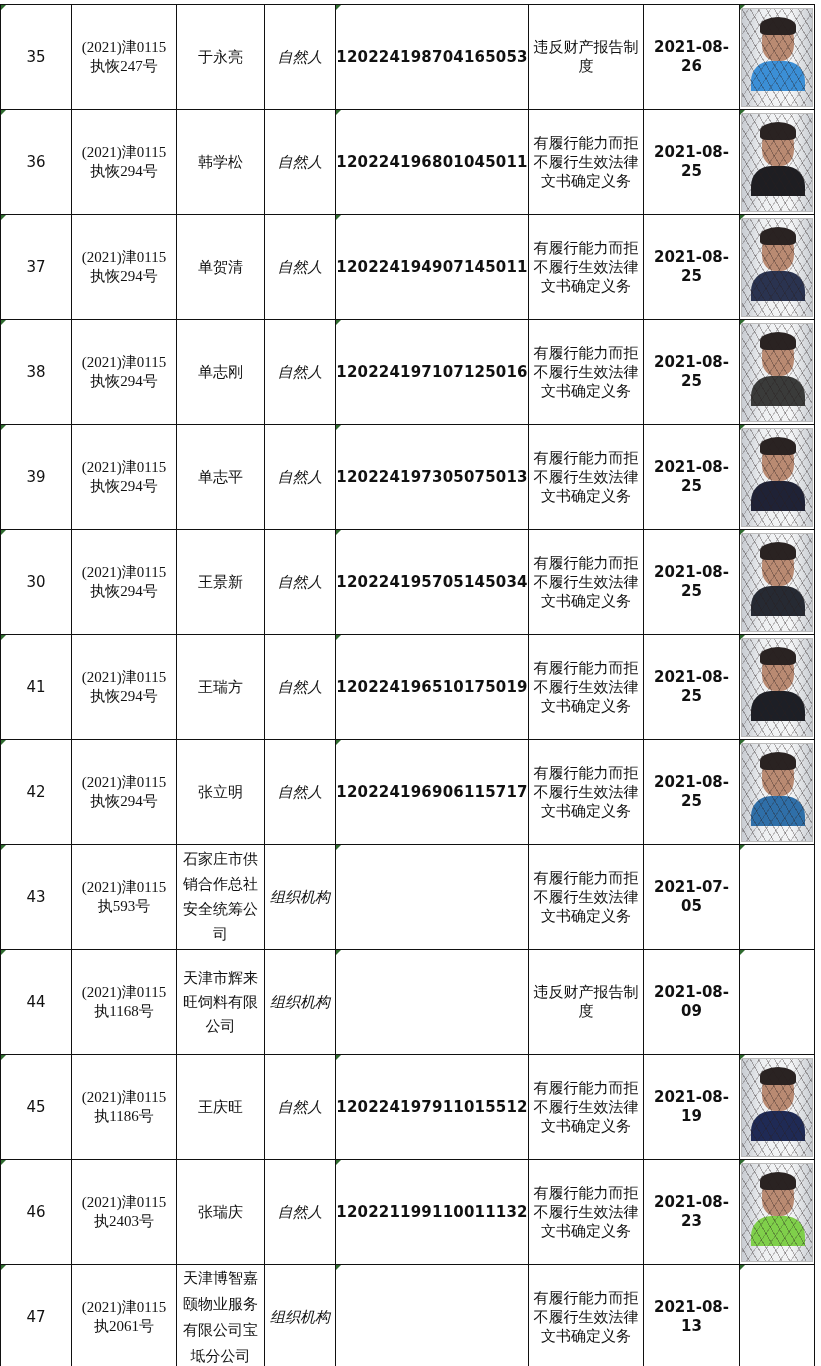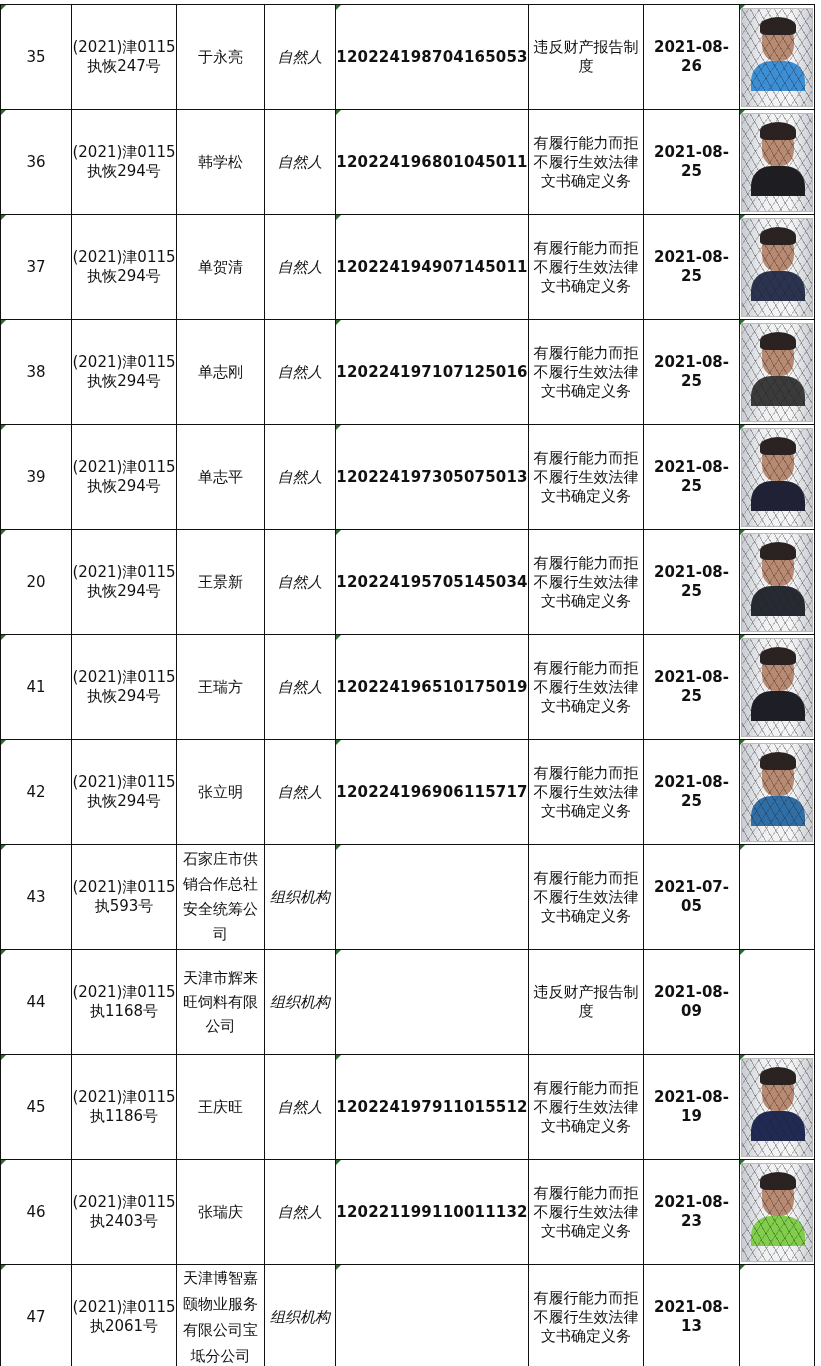--- a/index.html
+++ b/index.html
@@ -3,21 +3,21 @@
 <meta charset="utf-8">
 <style>
   html, body { margin: 0; padding: 0; background: #ffffff; }
   body { width: 821px; height: 1366px; overflow: hidden; position: relative;
          font-family: "DejaVu Sans", "Liberation Sans", sans-serif; color: #111; }
   table.sheet { border-collapse: collapse; table-layout: fixed; position: absolute; left: 0; top: 4px; }
   table.sheet td { border: 1.5px solid #111; padding: 0; text-align: center; vertical-align: middle;
                    font-size: 15px; line-height: 19px; position: relative; overflow: hidden; }
   table.sheet tr { height: 105px; }
   td.col-no { width: 70px; font-size: 15px; }
-  td.col-case { width: 104px; font-size: 14.5px; line-height: 19px; }
+  td.col-case { width: 104px; font-size: 14.5px; line-height: 19px; font-family: Liberation Serif, serif; }
   td.col-name { width: 87px; font-size: 15px; line-height: 19px; }
   td.col-type { width: 70px; font-size: 15px; font-style: italic; }
   td.col-id { width: 192px; font-size: 14.5px; letter-spacing: 0.2px; font-weight: bold; }
   td.col-reason { width: 114px; font-size: 14.5px; line-height: 19px; padding: 0 4px; }
   td.col-date { width: 95px; font-size: 14.5px; font-weight: bold; }
   td.col-photo { width: 74px; }
   .tri { position: absolute; left: 0; top: 0; width: 0; height: 0;
          border-top: 5px solid #2e6b2e; border-right: 5px solid transparent; }
   .photo { width: 70px; height: 97px; margin: 0 auto; position: relative;
            background: linear-gradient(90deg,#c8ccd2 0%,#eef0f2 30%,#f4f5f6 70%,#c9cdd2 100%);
@@ -141,21 +141,21 @@
           <div class="photo">
             <div class="body" style="background: rgb(31, 34, 54);"></div>
             <div class="head"></div>
             <div class="hair"></div>
             <div class="scribble"></div>
           </div>
         </td>
   </tr>
 
   <tr>
-    <td class="col-no"><span class="tri"></span><span>20</span></td>
+    <td class="col-no"><span class="tri"></span><span>30</span></td>
     <td class="col-case">
           <div>(2021)津0115</div>
           <div>执恢294号</div>
         </td>
     <td class="col-name"><span>王景新</span></td>
     <td class="col-type"><span>自然人</span></td>
     <td class="col-id"><span class="tri"></span><span>120224195705145034</span></td>
     <td class="col-reason"><span>有履行能力而拒不履行生效法律文书确定义务</span></td>
     <td class="col-date"><span>2021-08-25</span></td>
     <td class="col-photo">

